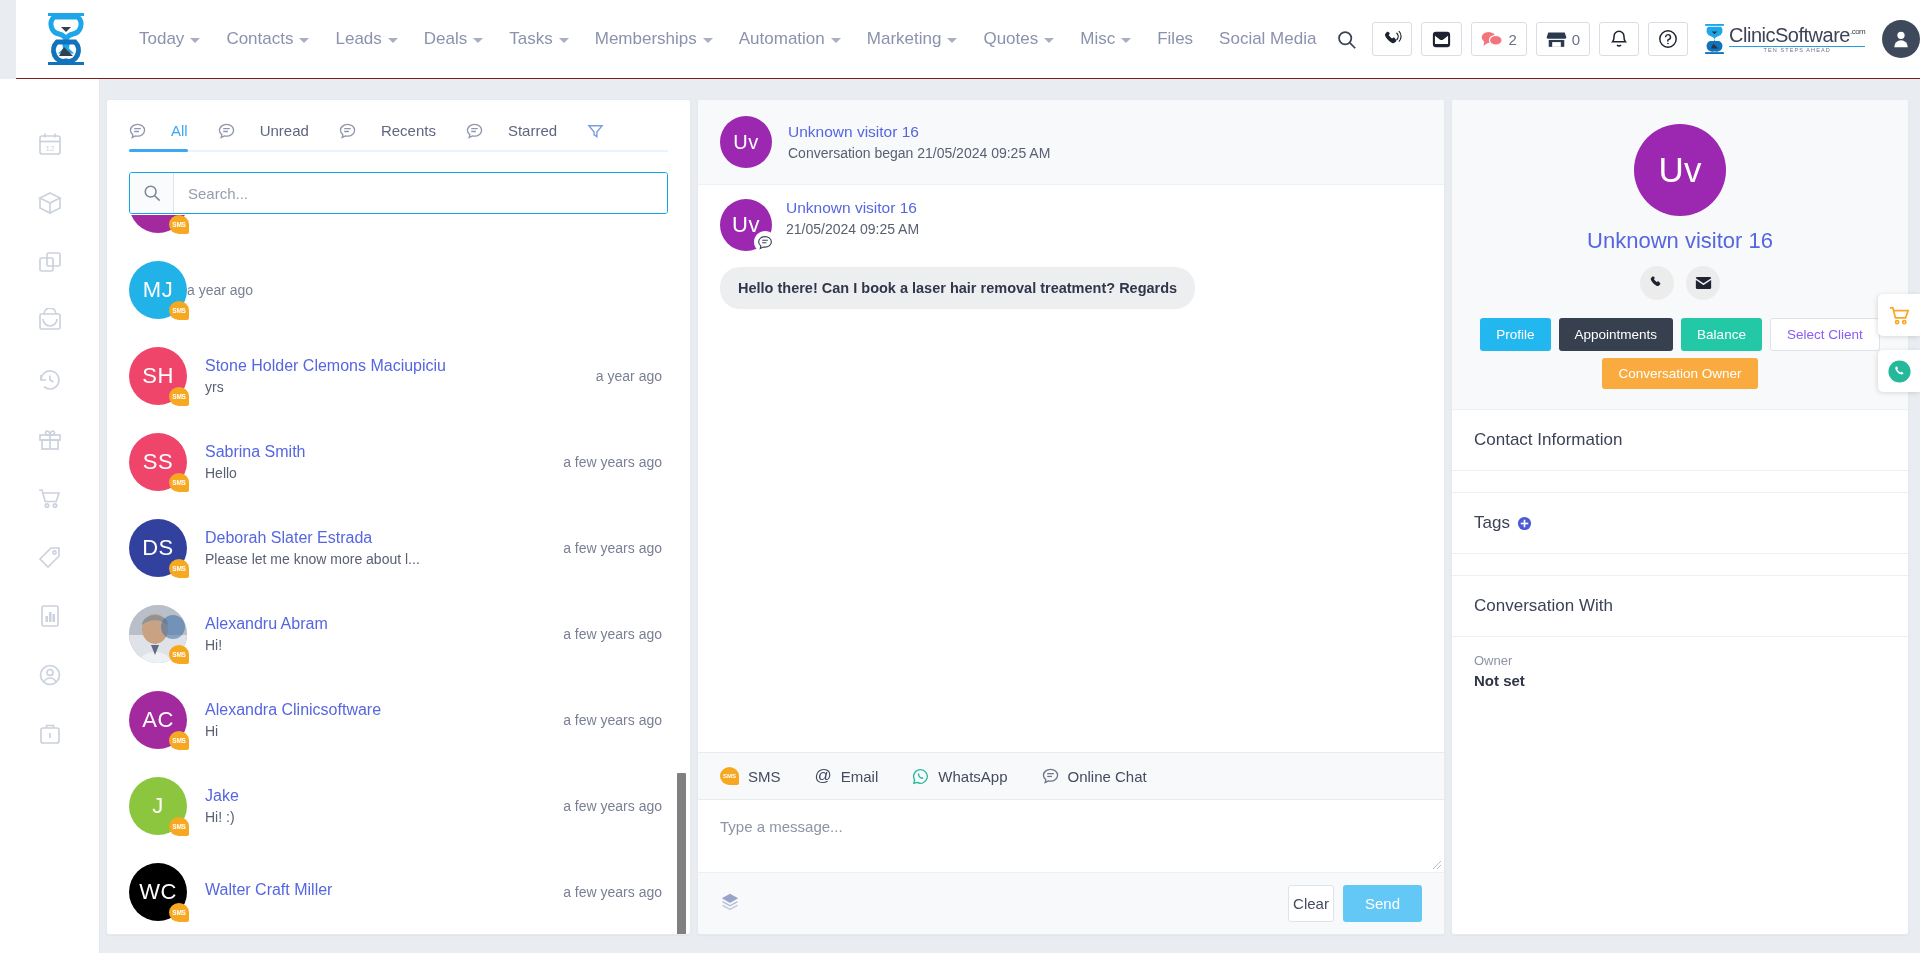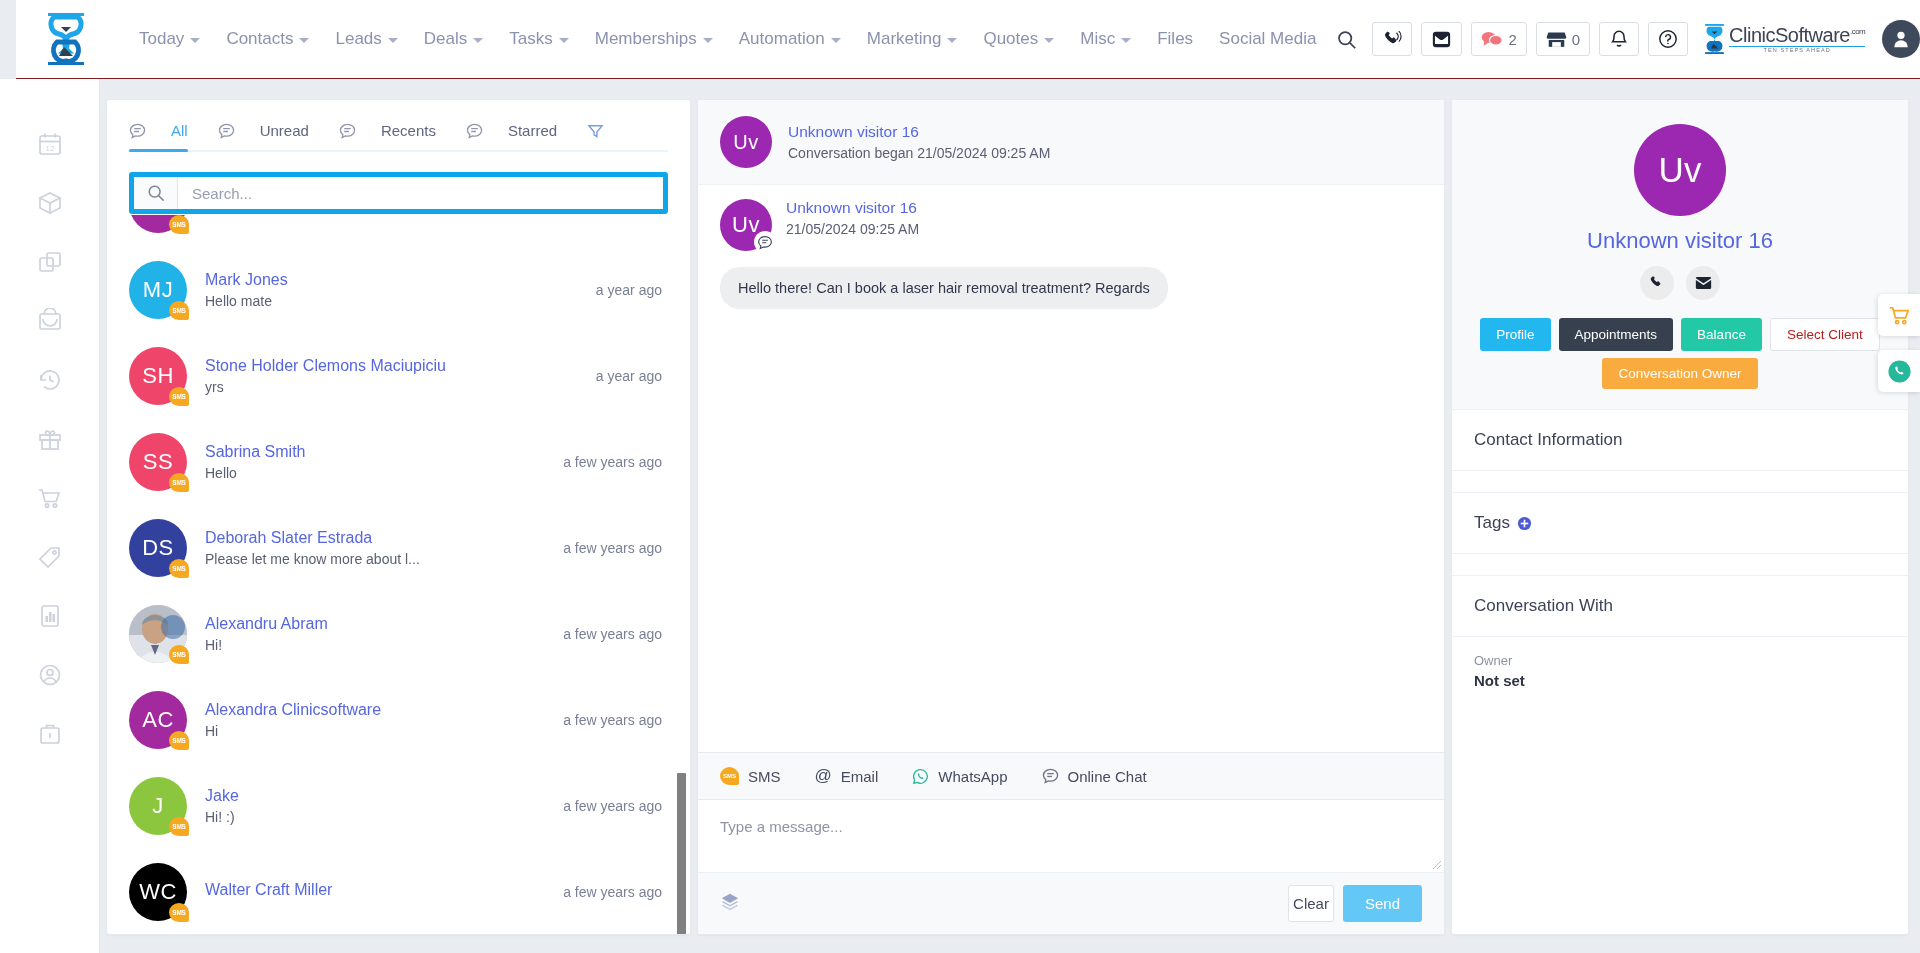--- a/index.html
+++ b/index.html
@@ -123,21 +123,21 @@
     content: ""; position: absolute; left: 0; right: 0; bottom: 0;
     height: 3px; background: #3ba8f0; border-radius: 2px;
   }
   .tabline {
     position: absolute; left: 22px; right: 22px; bottom: 0;
     height: 2px; background: #eaf4fd;
   }
   .searchwrap {
     margin: 20px 22px 0 22px;
     display: flex; height: 42px;
-    border: 5px solid #0ea5e9; border-radius: 3px;
+    border: 1px solid #0ea5e9; border-radius: 3px;
     overflow: hidden;
   }
   .searchicon {
     width: 44px; background: #fafbfc;
     display: flex; align-items: center; justify-content: center;
     border-right: 1px solid #e1e6ed; color: #7d8599;
   }
   .searchinput {
     flex: 1; border: none; outline: none;
     padding: 0 14px; font-size: 15px; color: #4b5165;
@@ -220,20 +220,21 @@
     color: #3c4257;
   }
   .msg-name { font-size: 15.5px; color: #5566e0; margin-bottom: 4px; }
   .msg-time { font-size: 14px; color: #5a6073; }
   .bubble {
     margin-top: 16px; margin-left: 0;
     display: inline-block; background: #eceef0;
     padding: 13px 18px; border-radius: 20px;
     font-size: 14.5px; color: #31364a;
     max-width: 620px;
+    font-weight: bold;
   }
 
   .chanrow {
     display: flex; align-items: center; gap: 34px;
     padding: 13px 22px; background: #f8f9fb;
     border-top: 1px solid #e7ebf0;
     border-bottom: 1px solid #e7ebf0;
   }
   .chan {
     display: flex; align-items: center; gap: 9px;
@@ -303,21 +304,21 @@
   }
   .profbtns {
     display: flex; justify-content: center; flex-wrap: wrap;
     gap: 7px 8px;
   }
   .pbtn {
     padding: 8px 16px; font-size: 13.5px; border: none;
     border-radius: 3px; cursor: pointer; color: #fff;
     font-family: "Liberation Sans", sans-serif; white-space: nowrap;
   }
-  .pbtn.outline { background: #fff; color: #b91c1c; border: 1px solid #dfe3ea; }
+  .pbtn.outline { background: #fff; color: #8b5cf6; border: 1px solid #dfe3ea; }
 
   .sect { padding: 20px 22px; border-bottom: 1px solid #eceff3; }
   .sect-title {
     font-size: 17px; color: #3c4257;
     display: flex; align-items: center; gap: 7px;
   }
   .plus-ic { color: #4a5bd4; cursor: pointer; display: flex; }
   .sect-gap { height: 22px; border-bottom: 1px solid #eceff3; }
   .ownerlabel { font-size: 13px; color: #8e94a6; margin-bottom: 4px; }
   .ownerval { font-size: 15px; color: #2f3545; font-weight: bold; }
@@ -620,24 +621,20 @@
             <div class="av" style="background:#a2299e;"></div>
             <div class="sms-badge">SMS</div>
           </div>
           <div class="convtext"></div>
         </div>
 
         <div class="convrow">
           <div class="av-wrap">
             <div class="av" style="background:#21b2e8;">MJ</div>
             <div class="sms-badge">SMS</div>
-          </div>
-          <div class="convtext">
-            <div class="convname">Mark Jones</div>
-            <div class="convsnip">Hello mate</div>
           </div>
           <div class="convtime">a year ago</div>
         </div>
 
         <div class="convrow">
           <div class="av-wrap">
             <div class="av" style="background:#f0456b;">SH</div>
             <div class="sms-badge">SMS</div>
           </div>
           <div class="convtext">

